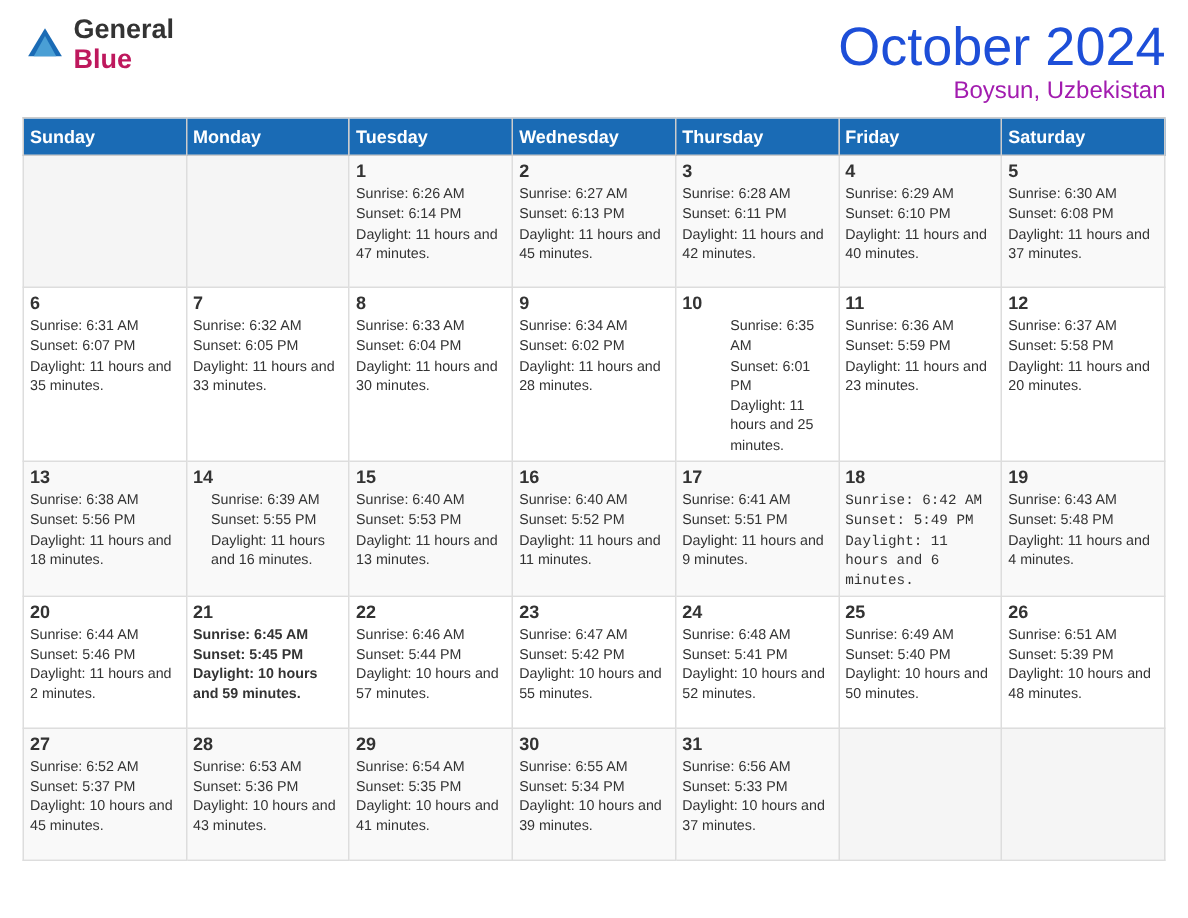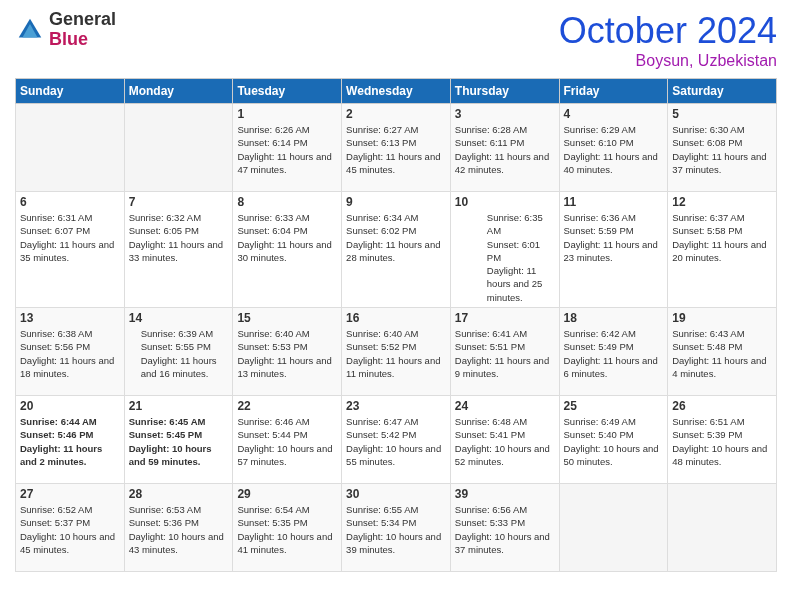--- a/index.html
+++ b/index.html
@@ -244,35 +244,35 @@
 Daylight: 11 hours and 11 minutes.</div>
           </td>
           <td>
             <span class="day-number">17</span>
             <div class="day-info" style="white-space: pre-line;">Sunrise: 6:41 AM
 Sunset: 5:51 PM
 Daylight: 11 hours and 9 minutes.</div>
           </td>
           <td>
             <span class="day-number">18</span>
-            <div class="day-info" style="white-space: pre-line;">Sunrise: 6:42 AM
+            <div class="day-info" style="white-space: pre-line; font-family: Liberation Mono, monospace;">Sunrise: 6:42 AM
 Sunset: 5:49 PM
 Daylight: 11 hours and 6 minutes.</div>
           </td>
           <td>
             <span class="day-number">19</span>
             <div class="day-info" style="white-space: pre-line;">Sunrise: 6:43 AM
 Sunset: 5:48 PM
 Daylight: 11 hours and 4 minutes.</div>
           </td>
         </tr>
         <tr>
           <td>
             <span class="day-number">20</span>
-            <div class="day-info" style="white-space: pre-line; font-weight: bold;">Sunrise: 6:44 AM
+            <div class="day-info" style="white-space: pre-line;">Sunrise: 6:44 AM
 Sunset: 5:46 PM
 Daylight: 11 hours and 2 minutes.</div>
           </td>
           <td>
             <span class="day-number">21</span>
             <div class="day-info" style="white-space: pre-line; font-weight: bold;">Sunrise: 6:45 AM
 Sunset: 5:45 PM
 Daylight: 10 hours and 59 minutes.</div>
           </td>
           <td>
@@ -325,21 +325,21 @@
 Sunset: 5:35 PM
 Daylight: 10 hours and 41 minutes.</div>
           </td>
           <td>
             <span class="day-number">30</span>
             <div class="day-info" style="white-space: pre-line;">Sunrise: 6:55 AM
 Sunset: 5:34 PM
 Daylight: 10 hours and 39 minutes.</div>
           </td>
           <td>
-            <span class="day-number">39</span>
+            <span class="day-number">31</span>
             <div class="day-info" style="white-space: pre-line;">Sunrise: 6:56 AM
 Sunset: 5:33 PM
 Daylight: 10 hours and 37 minutes.</div>
           </td>
           <td class="empty-cell"></td>
           <td class="empty-cell"></td>
         </tr>
       </tbody>
   </table>
 </div>

